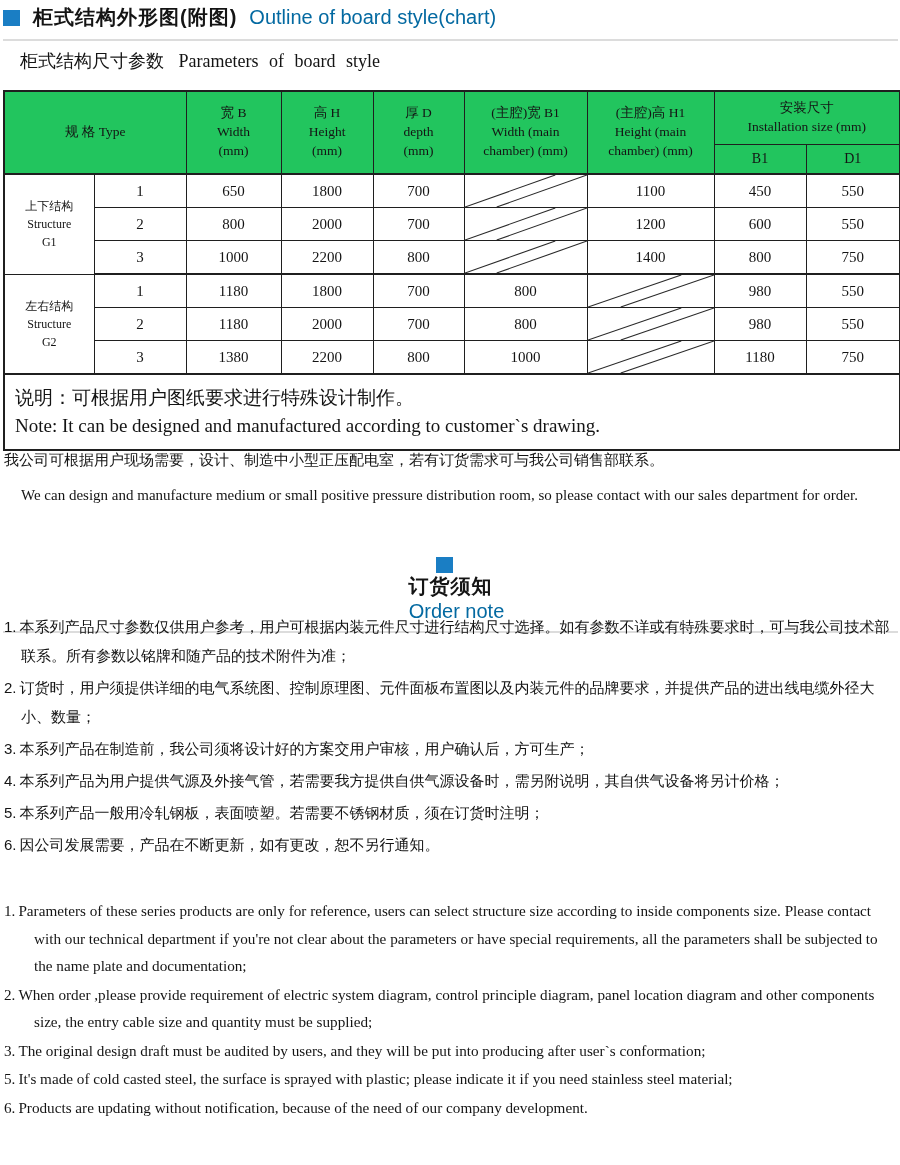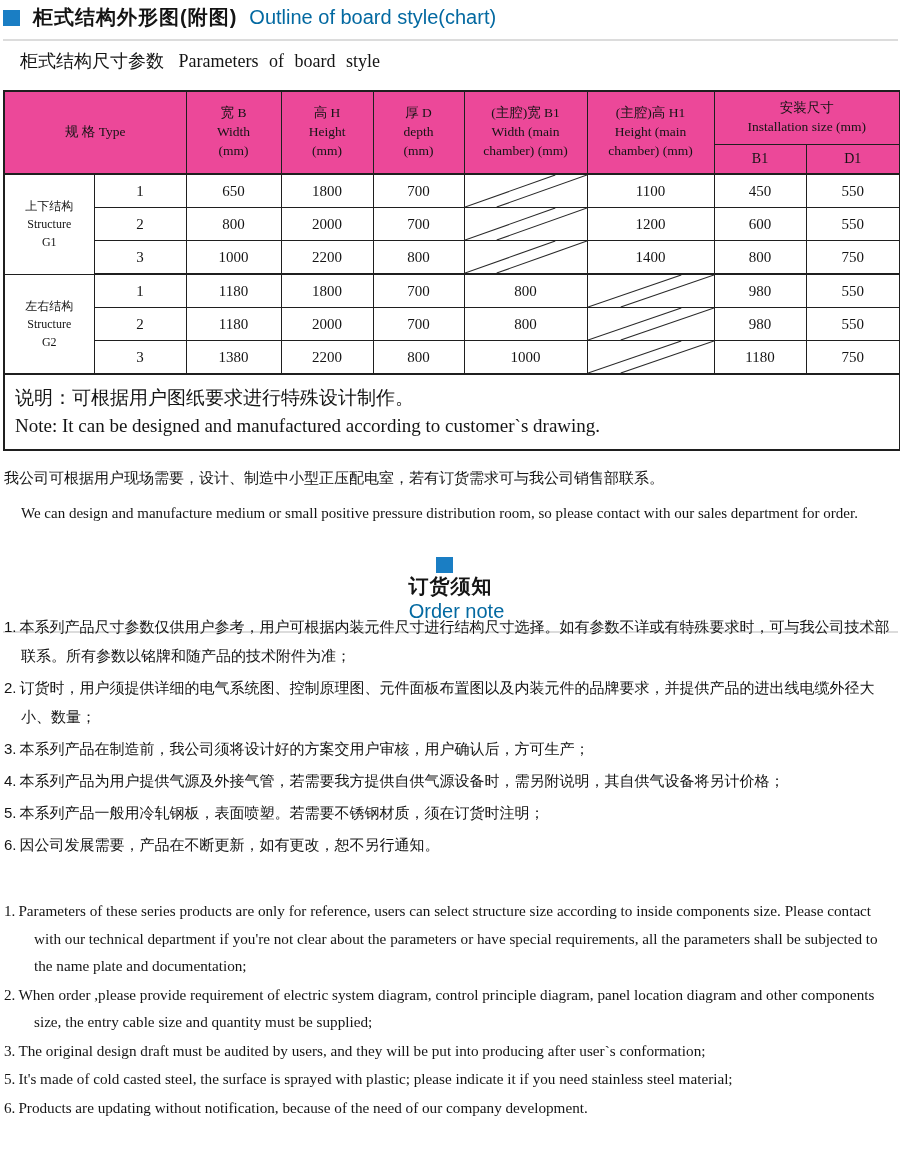--- a/index.html
+++ b/index.html
@@ -49,21 +49,21 @@
     border-collapse:collapse;table-layout:fixed;
     border:2px solid #1f1f1f;
     text-align:center;
   }
   table.spec th,table.spec td{
     border:1px solid #1f1f1f;
     padding:0 2px;
     vertical-align:middle;
   }
   table.spec thead th{
-    background:#ec4899;
+    background:#22c55e;
     font-weight:normal;
     font-size:13.5px;line-height:1.4;
   }
   table.spec thead tr.main-hrow th{height:52px;}
   table.spec thead tr.sub-hrow th{height:28px;font-size:14px;}
   table.spec thead tr.sub-hrow th{border-bottom:2px solid #1f1f1f;}
   table.spec thead th.rowspan2{border-bottom:2px solid #1f1f1f;}
   table.spec tbody td{height:32px;font-size:15px;}
   table.spec tbody td.group-cell{font-size:12px;line-height:1.5;}
   table.spec tbody tr.group-end td{border-bottom:2px solid #1f1f1f;}
@@ -74,21 +74,21 @@
     height:64px;text-align:left;padding:5px 10px;
     font-size:19px;line-height:1.5;border-top:2px solid #1f1f1f;
   }
   .note-zh-line{font-family:"Liberation Sans",sans-serif;}
   .note-en-line{font-family:"Liberation Serif",serif;}
 
   
   .intro{position:absolute;top:451px;left:4px;right:2px;}
   .intro .zh{
     font-family:"Liberation Sans",sans-serif;
-    font-size:15px;margin:18px 0 7px 0;
+    font-size:15px;margin:0 0 7px 0;
   }
   .intro .en{font-size:15px;margin:17px;}
 
   
   .notes{position:absolute;left:4px;right:3px;}
   #notes-zh{top:612px;font-family:"Liberation Sans",sans-serif;font-size:15px;}
   #notes-zh .note-item{line-height:29px;margin-bottom:3px;padding-left:17px;text-indent:-17px;}
   #notes-en{top:897px;font-family:"Liberation Serif",serif;font-size:15.2px;}
   #notes-en .note-item{line-height:27.5px;margin-bottom:1px;padding-left:30px;text-indent:-30px;}
   .note-item .num{margin-right:3px;}

